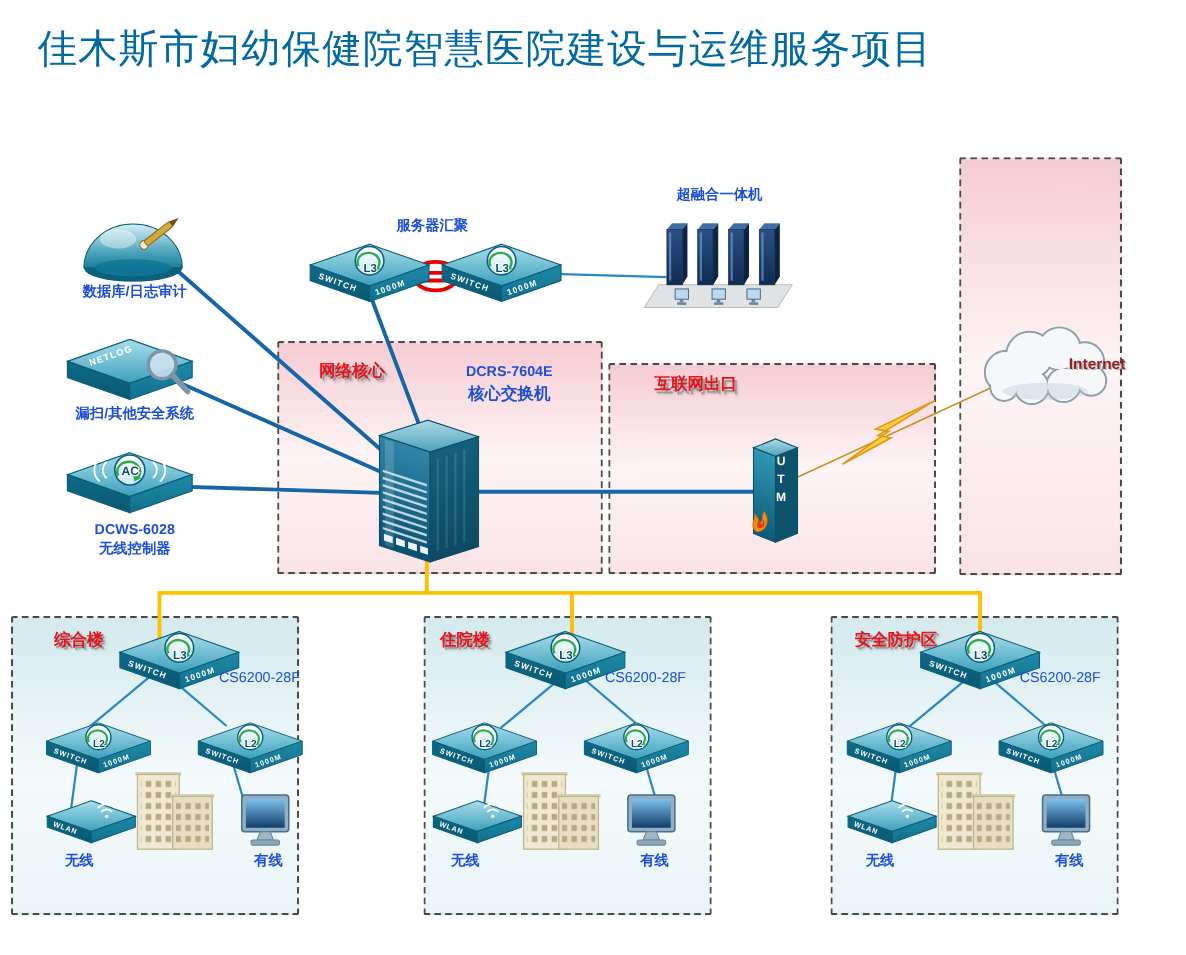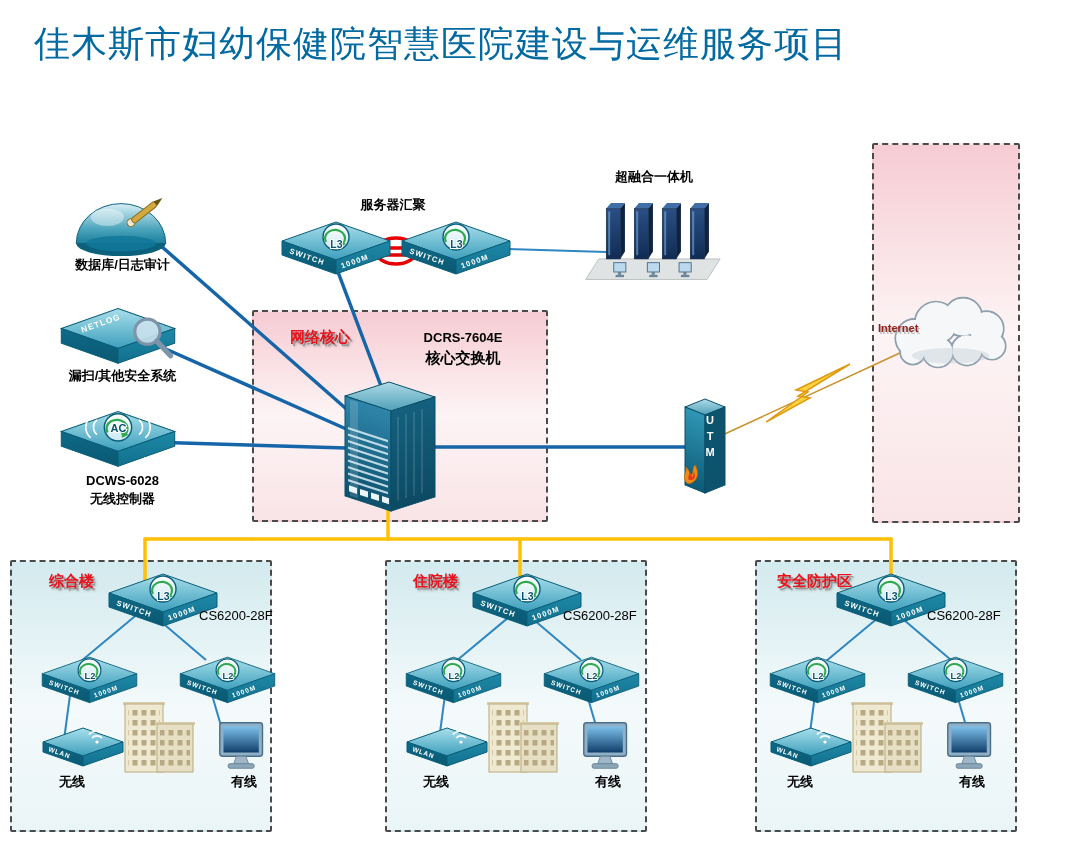--- a/index.html
+++ b/index.html
@@ -7,31 +7,31 @@
   #canvas { position:relative; width:1078px; height:868px; background:#fff; overflow:hidden; }
   .title { position:absolute; left:34px; top:20px; font-size:36px; font-weight:normal; color:#0369a1; letter-spacing:1px; white-space:nowrap; }
   .zone { position:absolute; border:2px dashed #4a4a4a; border-radius:2px; z-index:1; }
   .zone.pink { background:linear-gradient(180deg,#f6ccd3 0%,#fdf4f5 50%,#f9e4e7 100%); }
   .zone.blue { background:linear-gradient(180deg,#d3eaee 0%,#f4fafb 55%,#eaf5f7 100%); }
   .ztitle { position:absolute; font-size:15px; font-weight:bold; color:#e8131d; white-space:nowrap;
             text-shadow:2px 2px 0 #9a9a9a, 3px 3px 2px rgba(140,140,140,.55); }
   #lines { position:absolute; left:0; top:0; z-index:2; }
   #devices { position:absolute; left:0; top:0; width:1078px; height:868px; z-index:3; }
   .dev { position:absolute; }
-  .lbl { position:absolute; font-size:13px; font-weight:bold; color:#000000; text-align:center; white-space:nowrap; }
+  .lbl { position:absolute; font-size:13px; font-weight:bold; color:#1d4ed8; text-align:center; white-space:nowrap; }
   .lbl.plain { font-weight:normal; }
   .lbl.sm { font-size:15px; }
   .bwrap { position:absolute; width:262px; height:272px; }
   .sw-face { font-size:7.5px; font-weight:bold; fill:#ffffff; letter-spacing:1.2px; }
   .sw-face.tiny { font-size:6.5px; letter-spacing:0.8px; }
   .netlog-text { font-size:8px; font-weight:bold; fill:#ffffff; letter-spacing:1px; }
   .sw-lvl { font-size:10.5px; font-weight:bold; fill:#0a4f6b; stroke:#ffffff; stroke-width:1.8px; paint-order:stroke; }
   .utm-text { position:absolute; writing-mode:vertical-lr; text-orientation:upright; color:#fff;
               font-weight:bold; font-size:11px; letter-spacing:4px; }
-  .inet-text { position:absolute; font-size:11px; font-weight:bold; color:#93201c; text-align:left;
+  .inet-text { position:absolute; font-size:14px; font-weight:bold; color:#93201c; text-align:right;
                text-shadow:1.5px 1.5px 0 #bdbdbd; }
 </style>
 </head>
 <body>
 
 <div id="canvas">
 
   <svg width="0" height="0" style="position:absolute" aria-hidden="true">
     <defs>
       <linearGradient id="gtop" x1="0" y1="0" x2="0" y2="1">
@@ -92,20 +92,23 @@
         <path d="M50,28 A10,8.5 0 1 1 67,29.5" fill="none" stroke="#2fa84f" stroke-width="2.2"></path>
         <polygon points="70,30 62.5,26 64,33" fill="#2fa84f"></polygon>
       </g>
     </defs>
   </svg>
 
   <div class="title">佳木斯市妇幼保健院智慧医院建设与运维服务项目</div>
 
   <div class="zone pink" style="left:252px;top:310px;width:296px;height:212px">
     <div class="ztitle" style="left:36px;top:16px">网络核心</div>
+  </div>
+  <div class="zone pink" style="left:553px;top:330px;width:298px;height:192px">
+    <div class="ztitle" style="left:40px;top:8px">互联网出口</div>
   </div>
   <div class="zone pink" style="left:872px;top:143px;width:148px;height:380px"></div>
   <div class="zone blue" style="left:10px;top:560px;width:262px;height:272px"></div>
   <div class="zone blue" style="left:385px;top:560px;width:262px;height:272px"></div>
   <div class="zone blue" style="left:755px;top:560px;width:262px;height:272px"></div>
 
   <svg id="lines" width="1078" height="868">
     <g stroke="#1565a8" stroke-width="3.5" fill="none" stroke-linecap="round">
       <path d="M152,238 L368,428"></path>
       <path d="M150,342 L362,436"></path>
@@ -353,21 +356,21 @@
       <svg class="dev" style="left:188px;top:160px" width="56" height="52" viewBox="0 0 60 56">
         <rect x="5" y="3" width="46" height="36" rx="3" fill="#8fb0c6" stroke="#4a6d88" stroke-width="1.5"></rect>
         <rect x="9" y="7" width="38" height="28" fill="url(#gscreen)"></rect>
         <polygon points="23,39 33,39 36,47 20,47" fill="#9fb6c6" stroke="#6b8699" stroke-width="1"></polygon>
         <rect x="14" y="47" width="28" height="5" rx="2" fill="#8ba6b8" stroke="#6b8699" stroke-width="1"></rect>
       </svg>
       <div class="lbl" style="left:10px;top:213px;width:70px">无线</div>
       <div class="lbl" style="left:186px;top:213px;width:62px">有线</div>
     </div>
 
-    <div class="bwrap" style="left:391px;top:560px">
+    <div class="bwrap" style="left:378px;top:560px">
       <div class="ztitle" style="left:22px;top:12px">住院楼</div>
       <svg class="dev" style="left:76px;top:6px" width="120" height="74" viewBox="0 0 120 74">
         <use href="#swbody"></use>
         <text class="sw-face" transform="translate(13,39) rotate(19.4)">SWITCH</text>
         <text class="sw-face" transform="translate(66,54.5) rotate(-19.4)">1000M</text>
         <use href="#swbadge"></use>
         <text class="sw-lvl" x="60.5" y="33.5" text-anchor="middle">L3</text>
       </svg>
       <div class="lbl plain" style="left:172px;top:48px;width:92px;text-align:left">CS6200-28F</div>
       <svg class="dev" style="left:10px;top:90px" width="105" height="65" viewBox="0 0 120 74">

